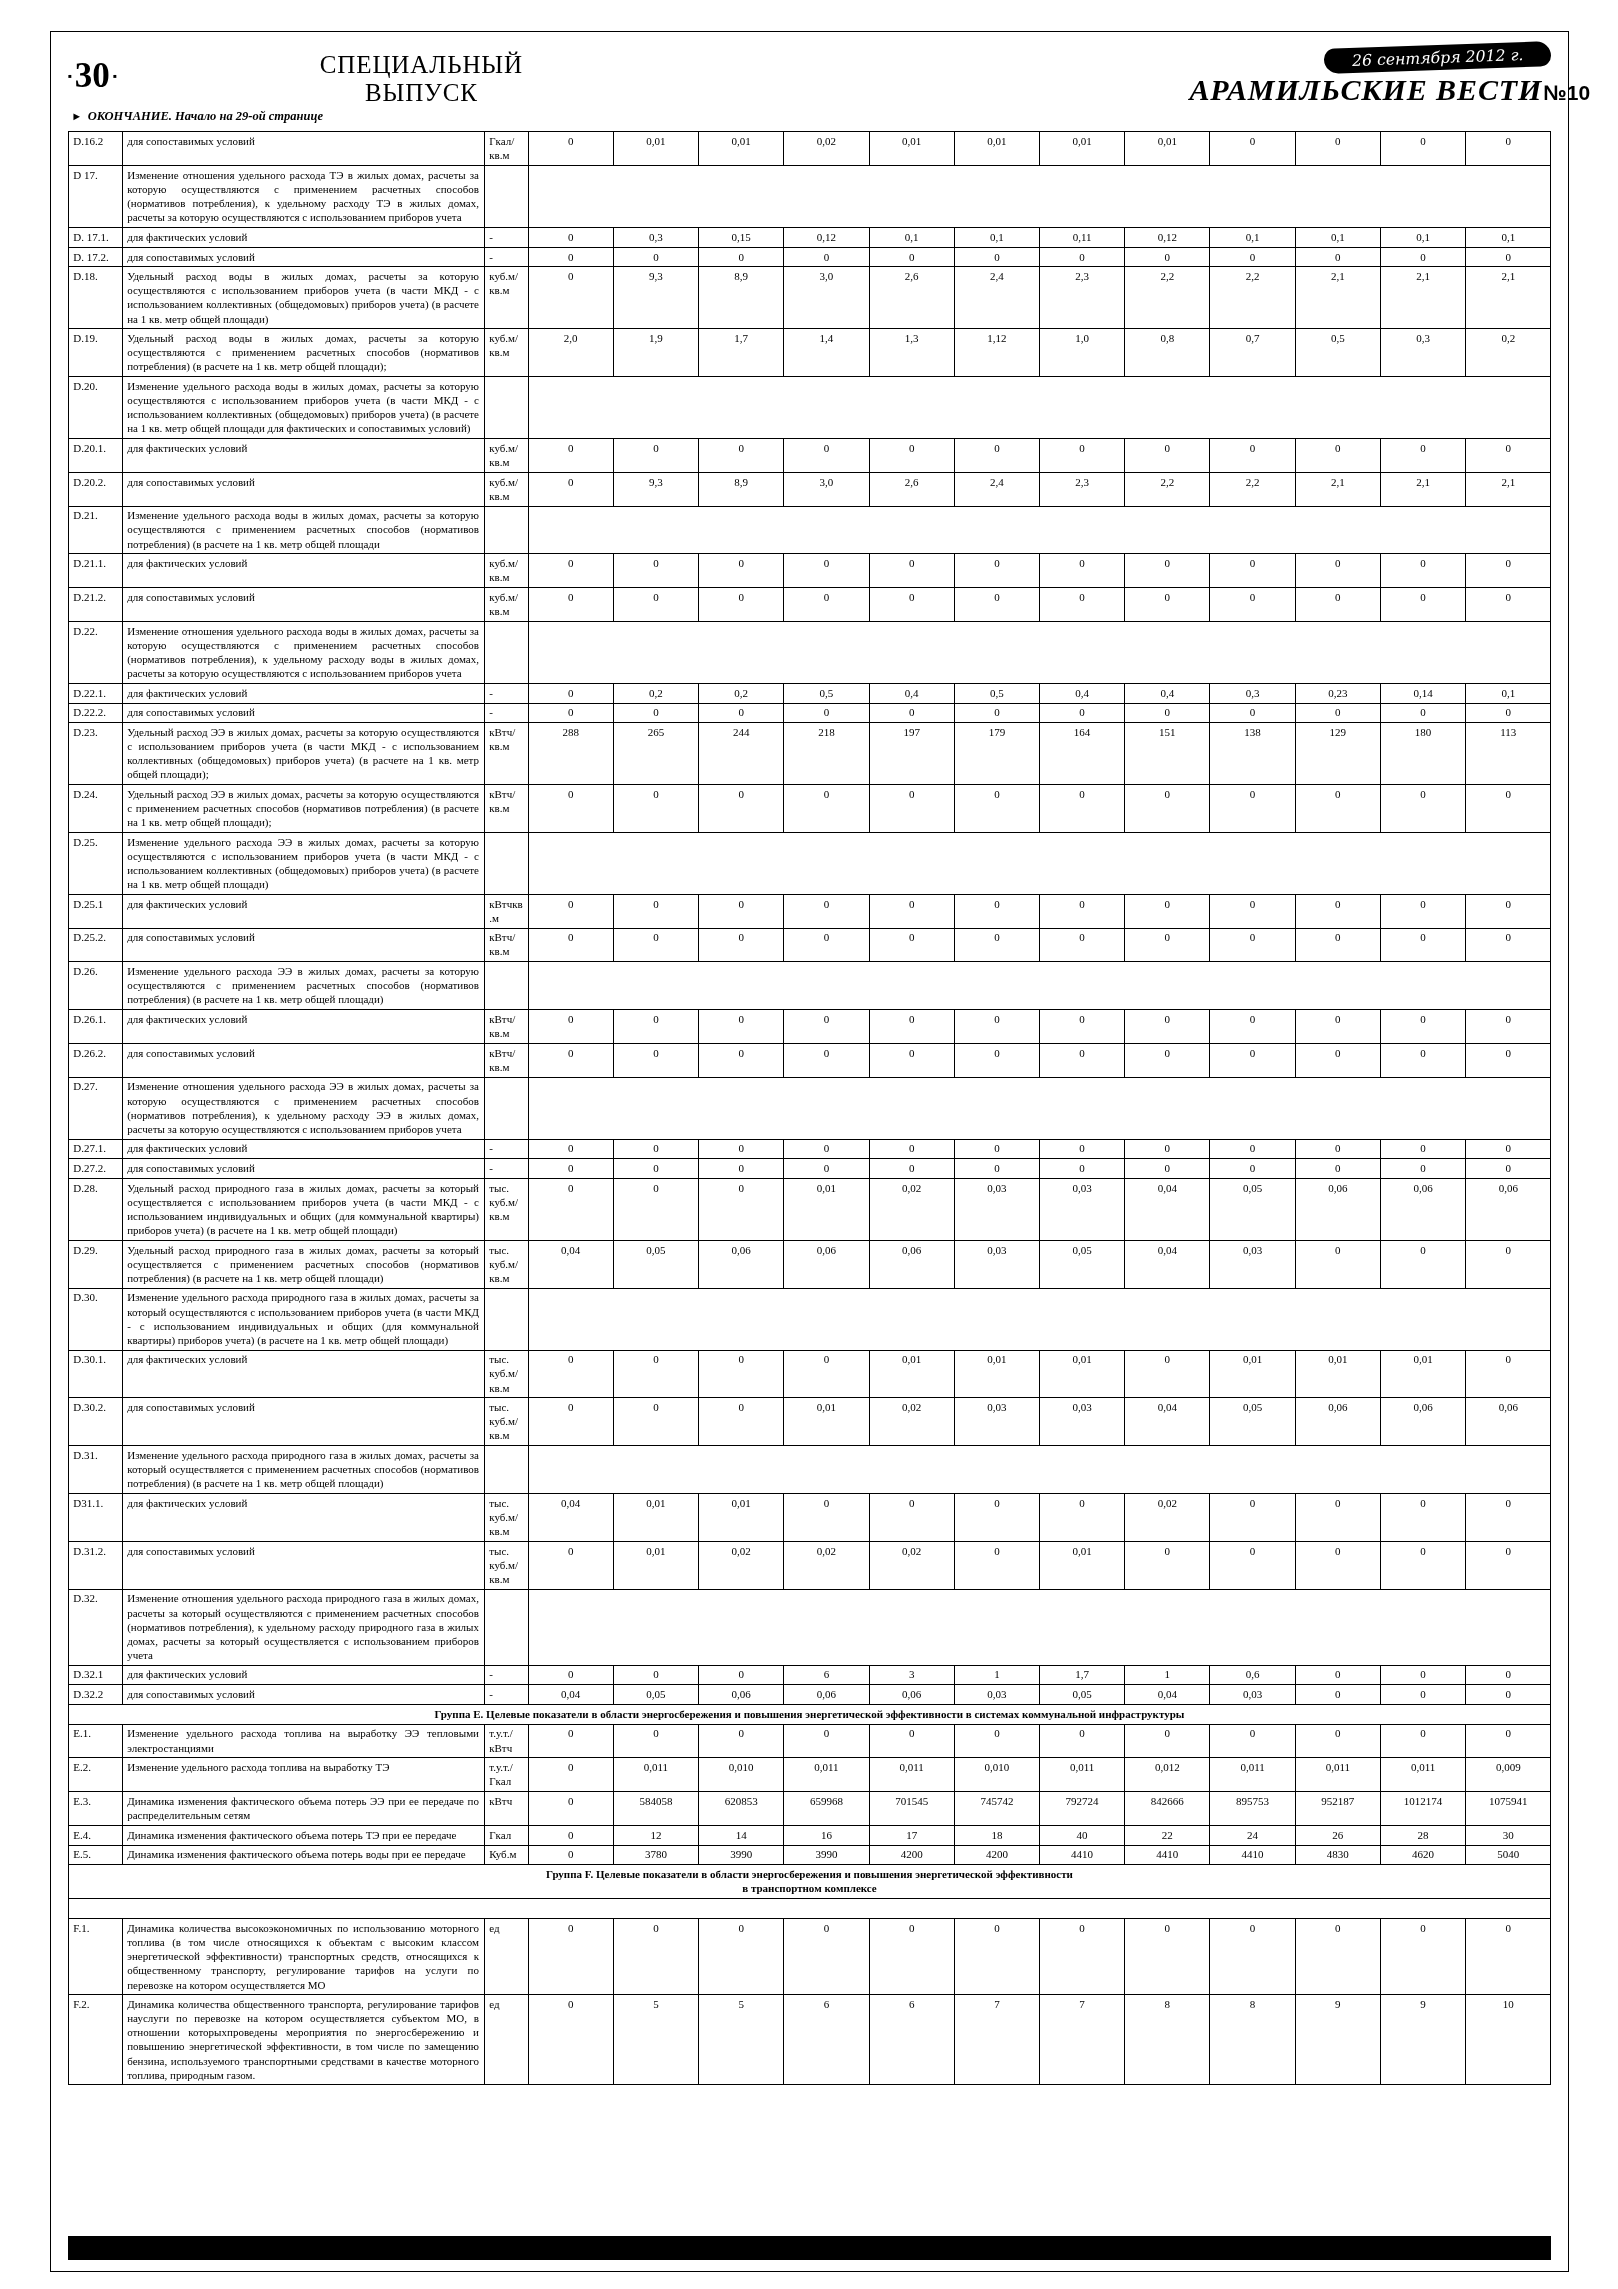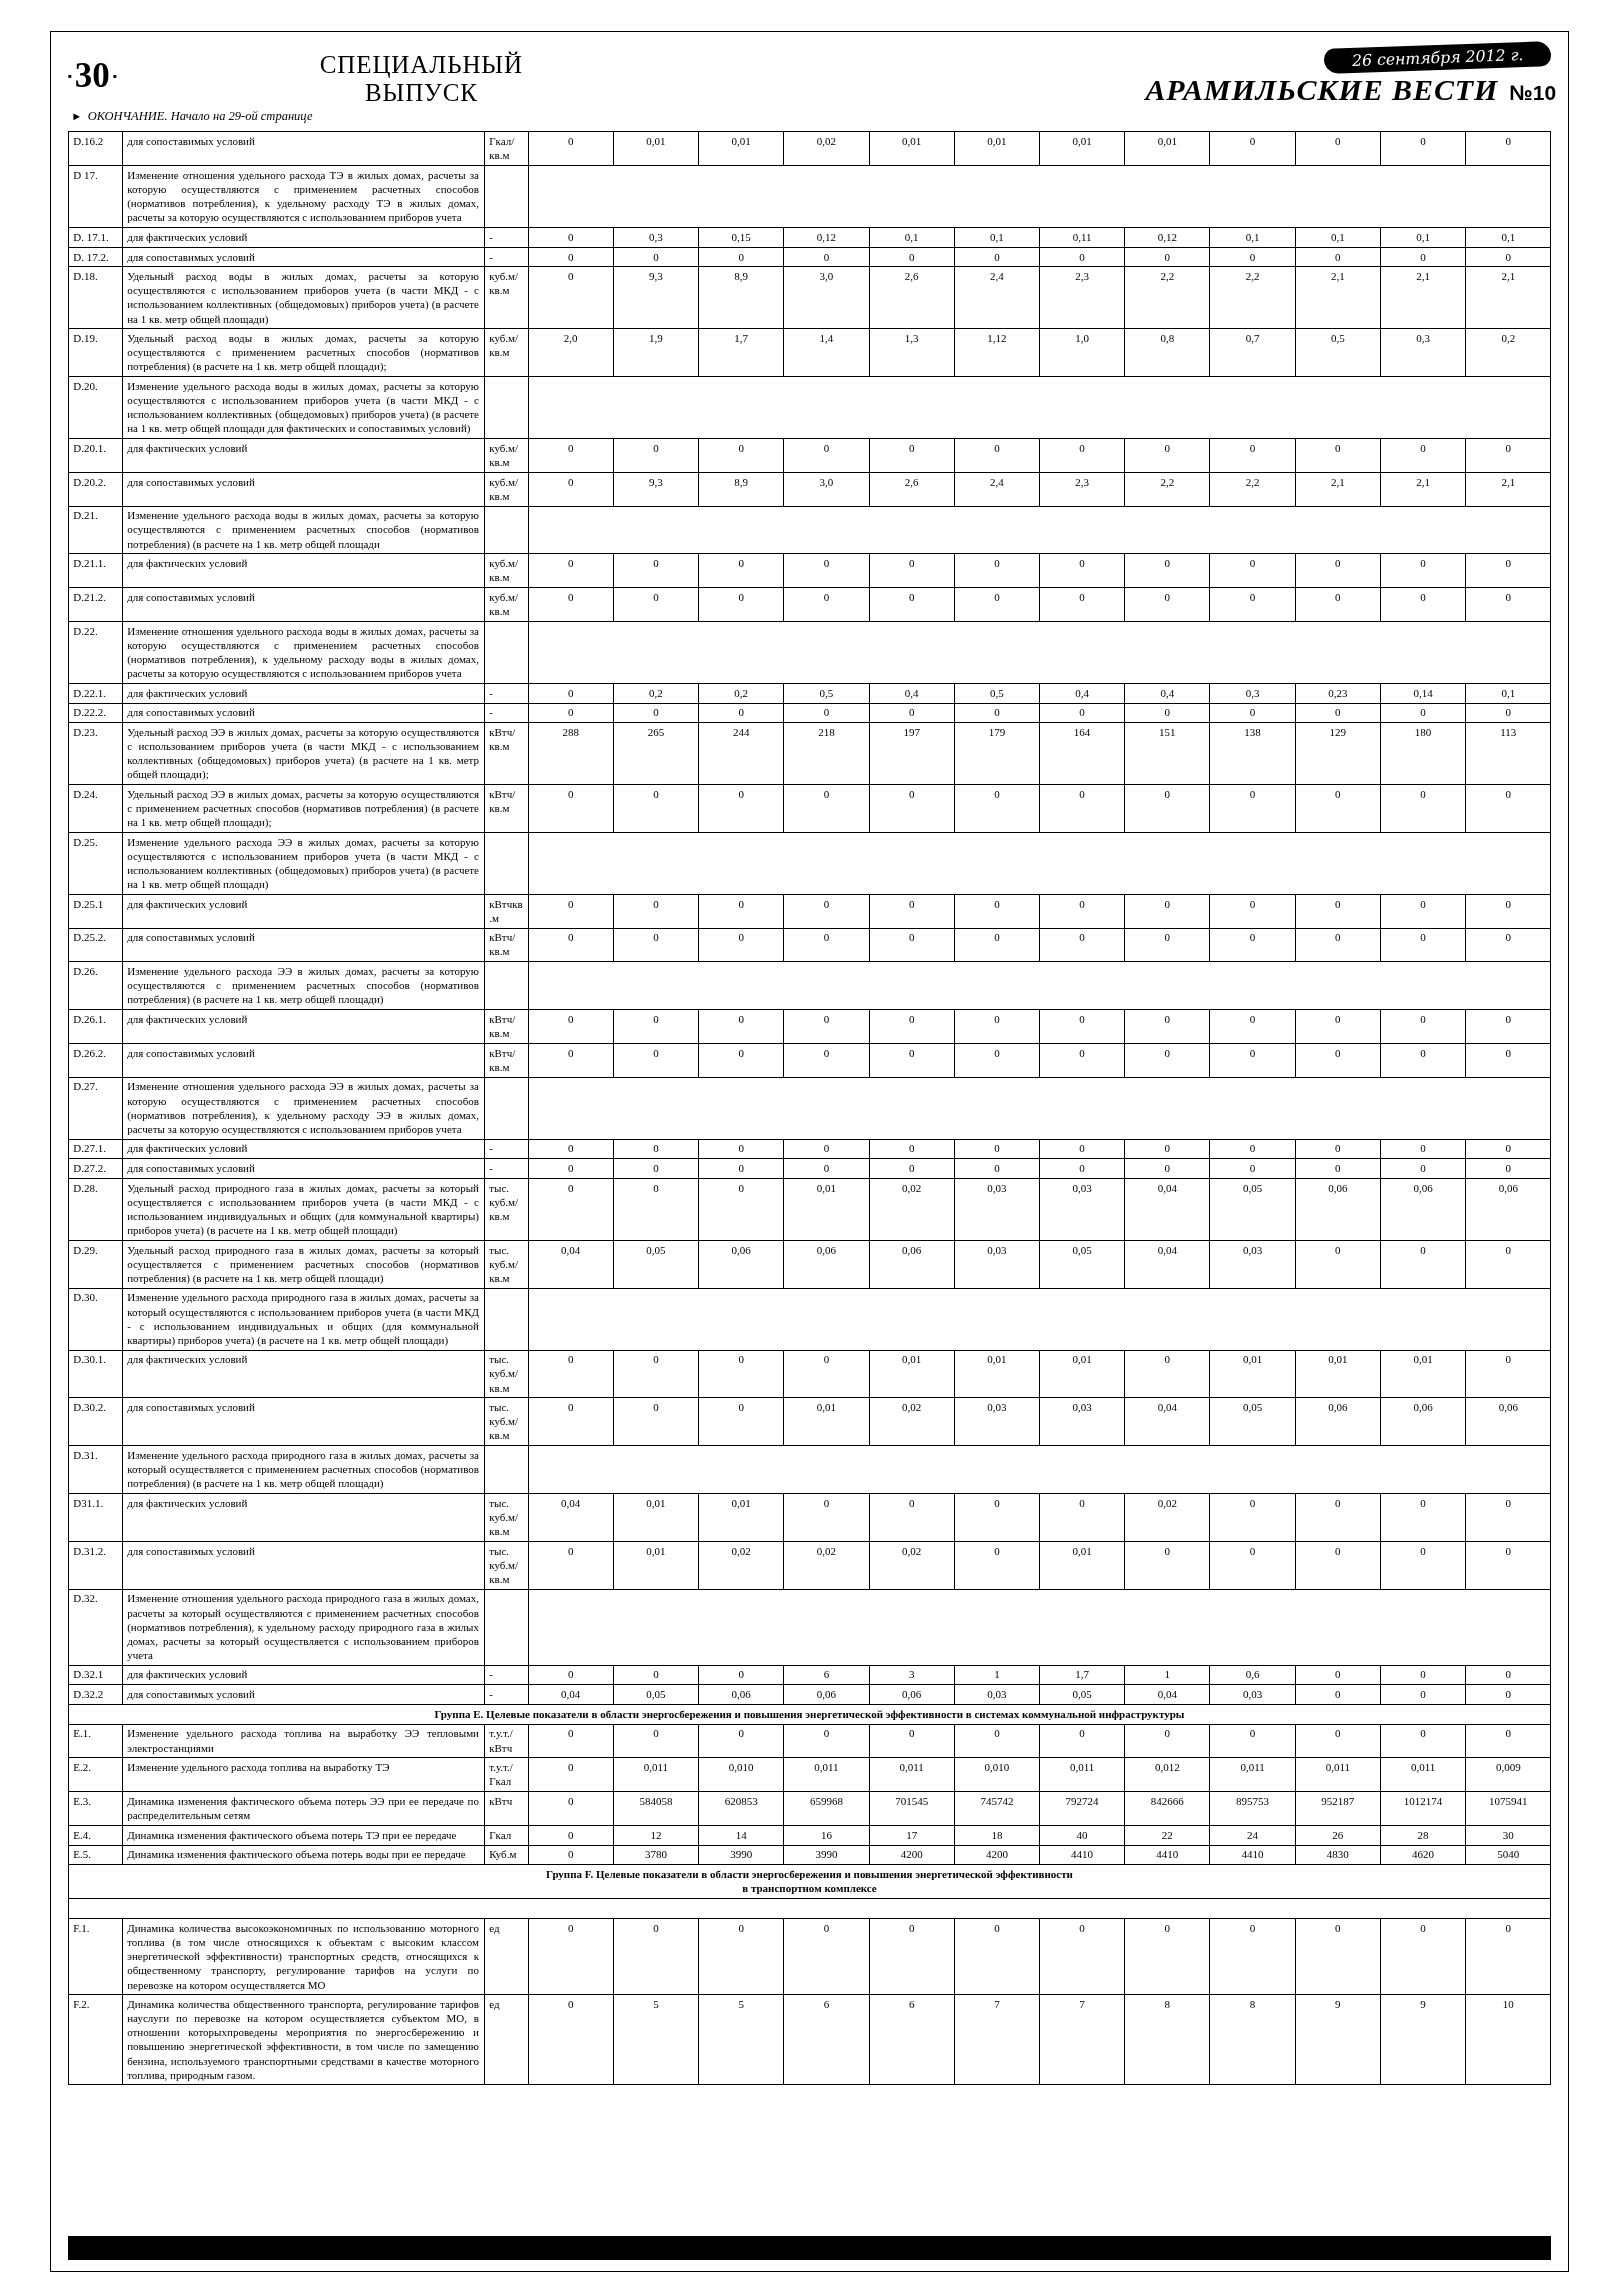--- a/index.html
+++ b/index.html
@@ -14,27 +14,27 @@
   .page-number { font-size:35px; font-weight:bold; line-height:1;
     display:flex; align-items:center; gap:2.8px; padding-top:13px; }
   .pn-bullet { font-size:12px; line-height:1; }
   .special-issue { margin-left:203px; font-size:25px; line-height:1.12;
     text-align:center; letter-spacing:0.9px; padding-top:5.5px; }
   .masthead { margin-left:auto; text-align:right; width:406px; }
   .date-ribbon { display:inline-block; background:#000; color:#fff;
     font-style:italic; font-size:15.7px; padding:2.8px 28px 3.7px 28px;
     border-radius:11px 14.8px 11px 14.8px; transform:rotate(-2deg);
     margin-bottom:2.8px; font-family:"DejaVu Serif", serif; }
-  .title-row { display:flex; align-items:baseline; justify-content:flex-start; gap:11px; }
+  .title-row { display:flex; align-items:baseline; justify-content:flex-start; gap:1px;margin-left:44px; }
   .paper-title { font-style:italic; font-weight:bold; font-size:30px;
     letter-spacing:0.9px; white-space:nowrap; }
   .issue-no { font-size:21px; font-weight:bold;
     font-family:"Liberation Sans", sans-serif; }
 
-  .continuation { font-size:12.5px; font-weight:normal; font-style:italic;
+  .continuation { font-size:12.5px; font-weight:bold; font-style:italic;
     margin:0 0 7.4px 3.7px; }
   .continuation .arrow { font-style:normal; margin-right:5.5px; font-size:11px; }
 
   
   .table-wrap { flex:0 0 auto; }
   table.indicators { width:100%; border-collapse:collapse; table-layout:fixed;
     font-size:11px; line-height:1.28; }
   table.indicators td { border:0.9px solid #000; padding:1.8px 4.6px 2.8px 4.6px;
     vertical-align:top; word-wrap:break-word; }
   td.code { padding-left:3.7px; }

